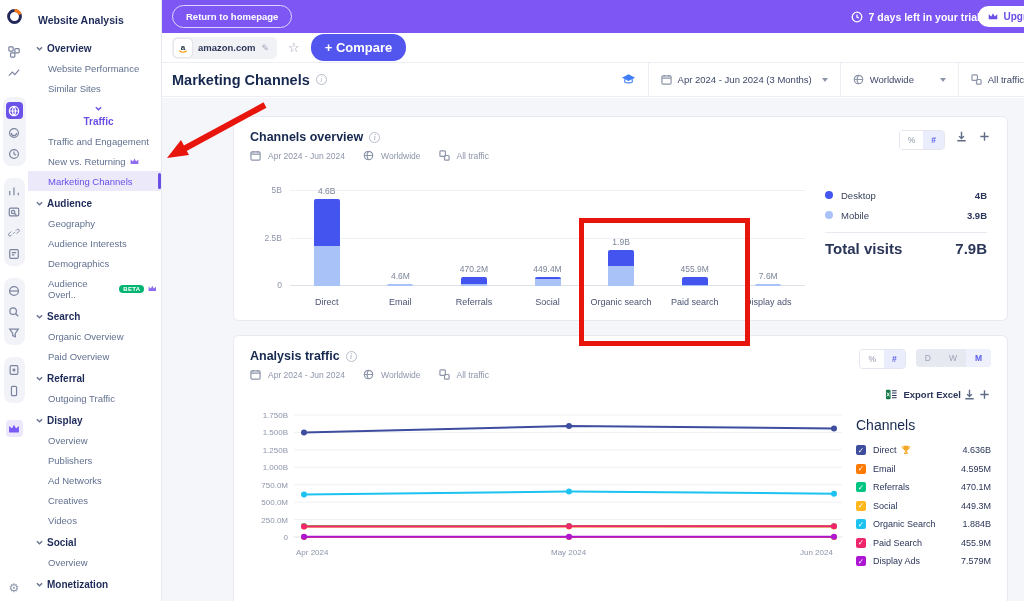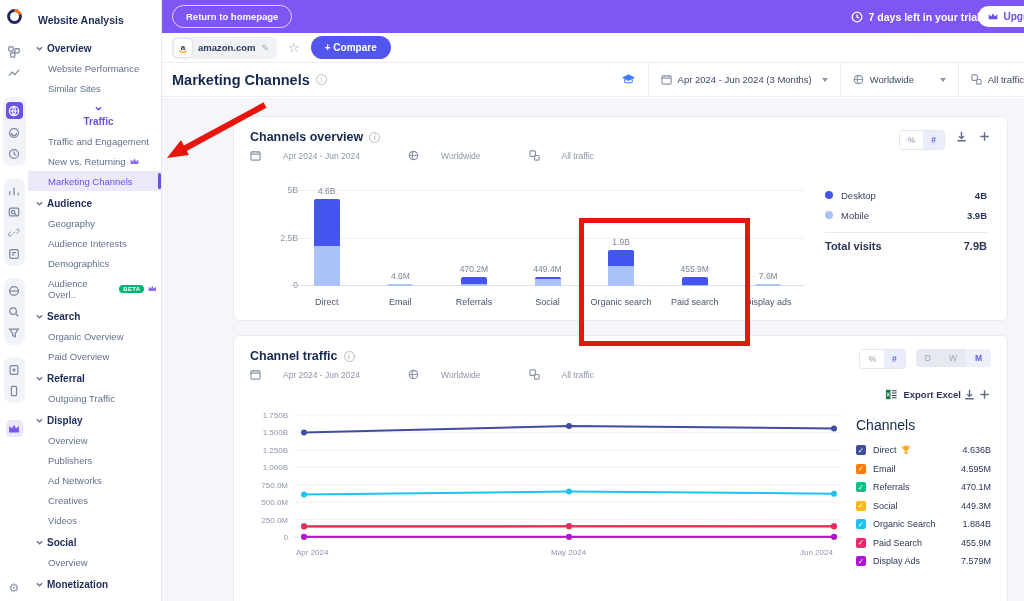--- a/index.html
+++ b/index.html
@@ -37,66 +37,66 @@
   .purple-bar { height:33px; background:#7d56f4; display:flex; align-items:center; padding:0 10px; position:relative; }
   .return-btn { border:1px solid rgba(255,255,255,.75); color:#fff; font-size:9.5px; font-weight:bold; border-radius:13px; padding:5px 13px; background:transparent; cursor:pointer; }
   .trial-zone { position:absolute; right:44px; display:flex; align-items:center; gap:6px; color:#fff; font-size:10.5px; font-weight:bold; }
   .upgrade-btn { position:absolute; right:-34px; background:#fff; color:#6b4ee6; font-size:10px; font-weight:bold; border-radius:13px; padding:5px 14px 5px 10px; display:flex; gap:5px; align-items:center; border:none; }
   .site-bar { height:30px; display:flex; align-items:center; gap:11px; padding:0 10px; border-bottom:1px solid #eceef4; }
   .domain-pill { display:flex; align-items:center; gap:6px; background:#f1f2f6; border-radius:5px; padding:2px 8px 2px 2px; }
   .favicon { width:18px; height:18px; background:#fff; border-radius:4px; box-shadow:0 0 2px rgba(0,0,0,.18); display:flex; align-items:center; justify-content:center; }
   .domain-name { font-size:9.5px; font-weight:bold; color:#2a3558; }
   .pencil { font-size:9px; color:#9aa2b5; }
   .star-ic { font-size:13px; color:#9aa2b5; cursor:pointer; }
-  .compare-btn { background:#5356ee; color:#fff; border:none; font-size:10px; font-weight:bold; border-radius:13px; padding:6px 14px; cursor:pointer; }
+  .compare-btn { background:#5356ee; color:#fff; border:none; font-size:13px; font-weight:bold; border-radius:13px; padding:6px 14px; cursor:pointer; }
   .page-head { height:34px; display:flex; align-items:center; padding:0 0 0 10px; border-bottom:1px solid #eceef4; }
   .page-title { font-size:14.5px; font-weight:bold; color:#16284f; }
   .info-ic { display:inline-flex; width:11px; height:11px; border:1px solid #b6bdcc; border-radius:50%; color:#b6bdcc; font-size:7.5px; align-items:center; justify-content:center; margin-left:6px; font-style:italic; font-family:"Liberation Serif",serif; }
   .head-right { margin-left:auto; display:flex; align-items:center; height:100%; }
   .head-filter { display:flex; align-items:center; gap:6px; font-size:9.5px; color:#3c4868; padding:0 12px; height:100%; border-left:1px solid #eceef4; white-space:nowrap; cursor:pointer; }
   .caret { width:0; height:0; border-left:3.5px solid transparent; border-right:3.5px solid transparent; border-top:4px solid #8d95a9; margin-left:4px; }
   .fil-ic svg { width:11px; height:11px; stroke:#8d95a9; fill:none; stroke-width:1.3; display:block; }
   .grad-ic { padding:0 12px; }
   .grad-ic svg { width:15px; height:13px; fill:#3f7df8; display:block; }
 
   .content { position:absolute; top:98px; bottom:0; left:0; right:0; background:#f5f6fa; overflow:hidden; padding:18px 0 0 71px; }
   .card { width:775px; background:#fff; border:1px solid #e7eaf1; border-radius:6px; padding:13px 16px; }
   .card + .card { margin-top:14px; }
   .card-head { display:flex; }
   .card-title { font-size:12.5px; font-weight:bold; color:#16284f; display:flex; align-items:center; }
-  .card-filters { display:flex; align-items:center; gap:22px; font-size:8.5px; color:#8d95a9; margin-top:6px; }
+  .card-filters { display:flex; align-items:center; gap:7px; font-size:8.5px; color:#8d95a9; margin-top:6px; }
   .card-filters .sep { width:4px; }
   .card-controls { margin-left:auto; display:flex; align-items:flex-start; gap:10px; }
   .toggle-box { display:flex; border:1px solid #e3e6ee; border-radius:4px; overflow:hidden; }
   .toggle-cell { font-size:8.5px; padding:4px 8px; color:#8d95a9; background:#fff; cursor:pointer; }
   .toggle-cell.on { background:#e9edfc; color:#5a5fe8; font-weight:bold; }
   .seg-box { display:flex; background:#e7e9f0; border-radius:4px; overflow:hidden; }
   .seg-cell { font-size:8.5px; padding:4px 9px; color:#9aa2b5; cursor:pointer; }
   .seg-cell.on { background:#eef0fb; color:#5a5fe8; font-weight:bold; }
   .mini-ic { cursor:pointer; display:flex; align-items:center; }
   .mini-ic svg { width:13px; height:13px; stroke:#5f6b87; fill:none; stroke-width:1.5; }
 
   
   .bar-zone { display:flex; margin-top:10px; }
   .bar-plot { position:relative; height:136px; flex:1; }
   .gridline { position:absolute; left:40px; right:8px; height:1px; background:#eef0f4; }
   .gridline.base { background:#dde1e9; }
-  .ylab { position:absolute; left:16px; width:32px; text-align:right; font-size:8.5px; color:#8d95a9; }
+  .ylab { position:absolute; left:0; width:32px; text-align:right; font-size:8.5px; color:#8d95a9; }
   .bar-cols { position:absolute; left:40px; right:8px; bottom:21px; top:0; display:flex; }
   .bcol { flex:1; display:flex; flex-direction:column; justify-content:flex-end; align-items:center;text-align:right; }
   .bval { font-size:8.5px; color:#7c8499; margin-bottom:3px; }
   .bar-stack { width:26px; display:flex; flex-direction:column; border-radius:2px 2px 0 0; overflow:hidden; }
   .bar-xlabels { position:absolute; left:40px; right:8px; bottom:0; display:flex; }
   .bxl { flex:1; text-align:center; font-size:9px; color:#4a5472; }
   .bar-legend { width:178px; padding:14px 4px 0 12px; }
   .bl-row { display:flex; align-items:center; font-size:9.5px; color:#39425c; height:20px; }
   .bl-dot { width:8px; height:8px; border-radius:50%; margin-right:8px; }
   .bl-val { margin-left:auto; font-weight:bold; color:#2a3558; }
   .bl-div { height:1px; background:#e7eaf1; margin:7px 0; }
-  .bl-total { display:flex; font-size:11px; color:#2a3558; font-weight:bold; }
+  .bl-total { display:flex; font-size:15px; color:#2a3558; font-weight:bold; }
   .bl-total span:last-child { margin-left:auto; }
 
   
   .export-row { display:flex; justify-content:flex-end; align-items:center; gap:2px; margin:8px 0 4px 0; }
   .export-btn { display:flex; align-items:center; gap:5px; font-size:9.5px; font-weight:bold; color:#2a3558; cursor:pointer; }
   .line-zone { display:flex; }
   .line-plot { position:relative; margin-left:44px; width:548px; }
   .lylab { position:absolute; left:-44px; width:38px; text-align:right; font-size:8px; color:#8d95a9; }
   .lxlab { position:absolute; top:143px; font-size:8px; color:#8d95a9; white-space:nowrap; }
   .line-legend { width:170px; padding:12px 0 0 14px; }
@@ -548,21 +548,21 @@
               <span>7.9B</span>
             </div>
           </div>
       </div>
     </section>
 
     <section class="card" style="height:290px;">
       <div class="card-head">
         <div>
           <div class="card-title">
-              <span>Channel traffic</span>
+              <span>Analysis traffic</span>
               <span class="info-ic">i</span>
             </div>
           <div class="card-filters">
             <span class="fil-ic">
                 <svg viewBox="0 0 12 12">
                   <rect x="1" y="2" width="10" height="9" rx="1.2"></rect>
                   <path d="M1 4.6h10 M3.5 1v2 M8.5 1v2"></path>
                 </svg>
               </span>
             <span>Apr 2024 - Jun 2024</span>

